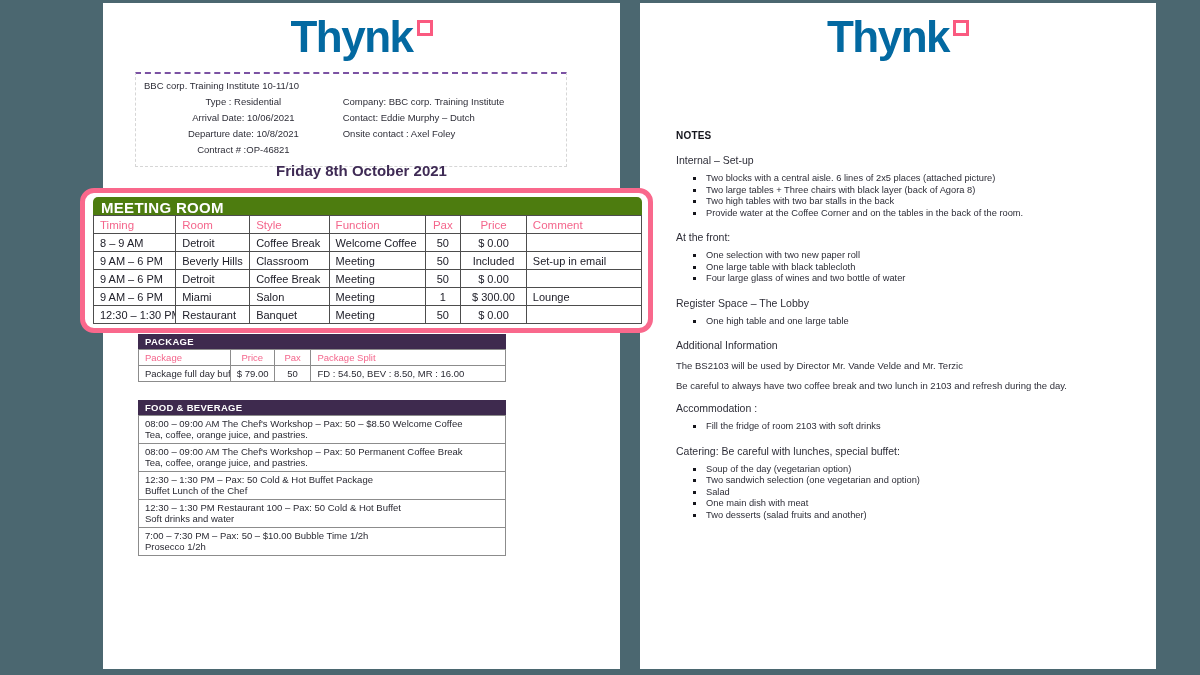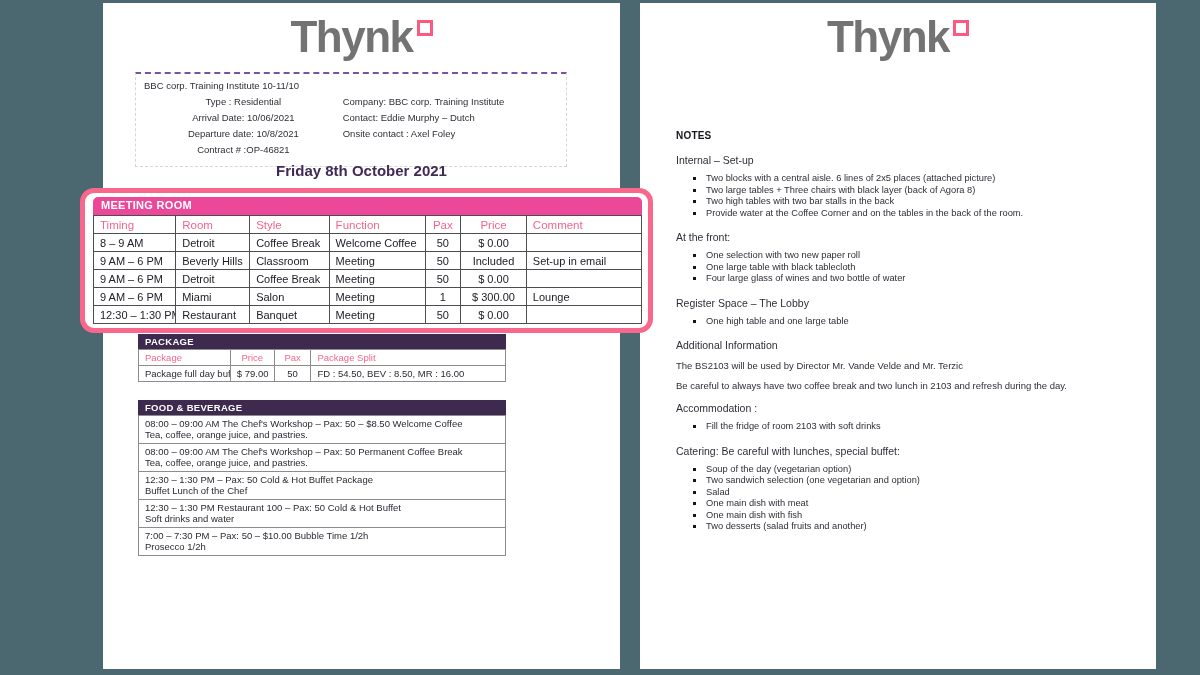--- a/index.html
+++ b/index.html
@@ -7,21 +7,21 @@
     position:relative; width:1200px; height:675px; overflow:hidden;
     background:#4B6770;
     font-family:"Liberation Sans","DejaVu Sans",sans-serif;
   }
   .page { position:absolute; top:3px; height:666px; background:#fff; }
   .page-left  { left:103px; width:517px; }
   .page-right { left:640px; width:516px; }
 
   
   .logo { display:flex; justify-content:center; align-items:flex-start; padding-top:10px; }
-  .logo-text { font-size:44px; font-weight:bold; letter-spacing:-1.5px; color:#737373; line-height:1.1; }
+  .logo-text { font-size:44px; font-weight:bold; letter-spacing:-1.5px; color:#0369a1; line-height:1.1; }
   .logo-mark { width:10px; height:10px; border:3px solid #FA5A80; margin:7px 0 0 4px; }
 
   
   .info-box {
     position:absolute; left:32px; top:69px; width:414px;
     border:1px dashed #d6d6d6; border-top:2px dashed #7B52A3;
     padding:4px 8px 8px 8px; font-size:9.5px; color:#2e2e38; line-height:16px;
   }
   .info-cols { display:flex; }
   .info-col-l { width:48%;text-align:center; }
@@ -29,21 +29,21 @@
 
   .date-title { position:absolute; left:0; top:159px; width:100%; text-align:center;
     font-size:15px; font-weight:bold; color:#3F2B55; }
 
   
   .highlight {
     position:absolute; left:80px; top:188px; width:549px; height:127px;
     background:#fff; border:5px solid #F9688C; border-radius:14px;
     padding:4px 6px 4px 8px;
   }
-  .mr-bar { background:#ec4899; color:#fff; font-weight:bold; font-size:11px;
+  .mr-bar { background:#4d7c0f; color:#fff; font-weight:bold; font-size:15px;
     letter-spacing:0.3px; padding:2px 8px 1px 8px; height:15px; border-radius:5px 5px 0 0; }
   table.mr { width:100%; border-collapse:collapse; table-layout:fixed; font-size:11px; color:#20202a; }
   table.mr th, table.mr td { border:1px solid #4d4d4d; padding:1px 6px; height:15px;
     overflow:hidden; white-space:nowrap; }
   table.mr th { color:#F4668C; font-weight:normal; text-align:left; font-size:11.5px; }
   table.mr .c { text-align:center; }
 
   
   .sec { position:absolute; left:35px; width:368px; }
   .sec-bar { background:#3E2A4E; color:#fff; font-weight:bold; font-size:9.5px;
@@ -201,21 +201,20 @@
       <ul class="nl">
         <li>Fill the fridge of room 2103 with soft drinks</li>
       </ul>
 
       <div class="note-h">Catering: Be careful with lunches, special buffet:</div>
       <ul class="nl">
         <li>Soup of the day (vegetarian option)</li>
         <li>Two sandwich selection (one vegetarian and option)</li>
         <li>Salad</li>
         <li>One main dish with meat</li>
-        <li>One main dish with fish</li>
         <li>Two desserts (salad fruits and another)</li>
       </ul>
     </div>
   </div>
 
   <div class="highlight">
     <div class="mr-bar">MEETING ROOM</div>
     <table class="mr">
       <colgroup>
         <col style="width:15%">

